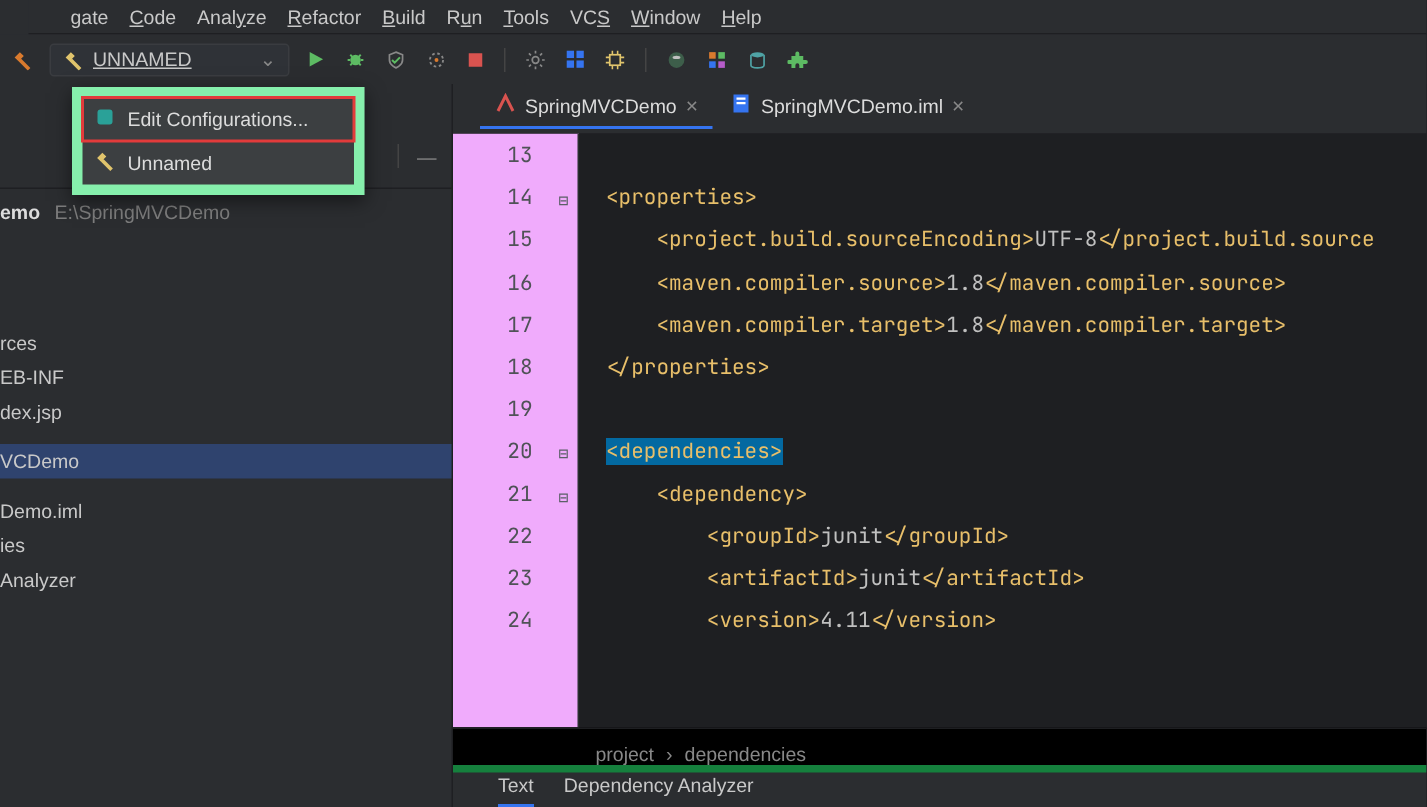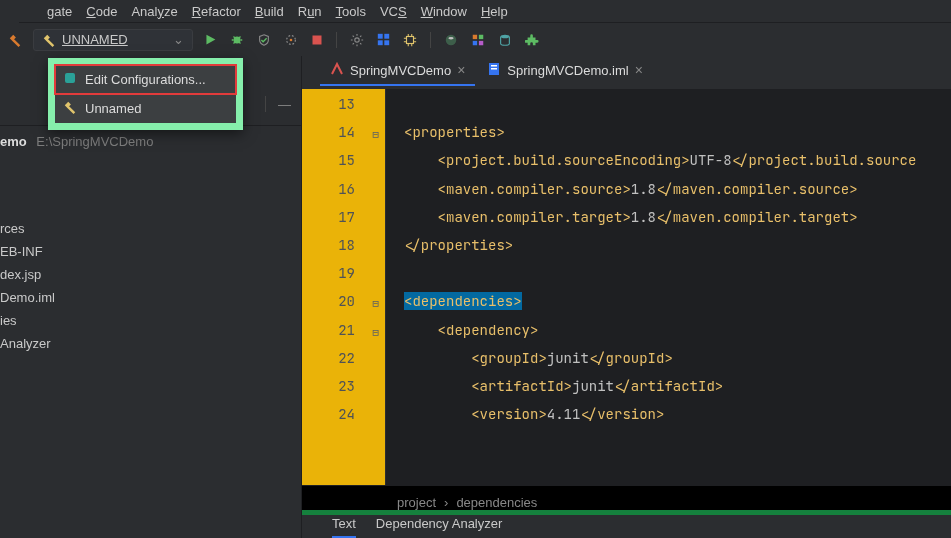--- a/index.html
+++ b/index.html
@@ -139,21 +139,21 @@
   background: #1e1f22;
   font-family: "Consolas","JetBrains Mono",monospace;
   font-size: 14px;
   overflow: hidden;
 }
 .gutter {
   width: 84px;
   padding-top: 6px;
   text-align: right;
   color: #4f5257;
-  background: #eab308;
+  background: #f0abfc;
   border-right: 1px solid #2b2d30;
 }
 .gutter .ln { height: 28.2px; padding-right: 30px; position: relative;}
 .gutter .ln .fold {
   position: absolute; right: 6px; top: 4px;
   color: #5a5f66; font-size: 11px;
 }
 .code {
   flex: 1;
   padding-top: 6px;
@@ -324,20 +324,21 @@
       </div>
     </div>
     <div class="project-path">
       <b>emo</b>
       <span class="path-part" style="margin-left:6px">E:\SpringMVCDemo</span>
     </div>
     <div class="tree" id="tree">
         <div class="tree-item">rces</div>
         <div class="tree-item">EB-INF</div>
         <div class="tree-item">dex.jsp</div>
+        <div class="tree-item selected" style="margin-top: 10px; margin-bottom: 10px;">VCDemo</div>
         <div class="tree-item">Demo.iml</div>
         <div class="tree-item">ies</div>
         <div class="tree-item">Analyzer</div>
       </div>
   </div>
 
   <div class="editor-pane">
     <div class="tabs" id="tabs">
         <div class="tab active">
           <span><svg width="14" height="14">

